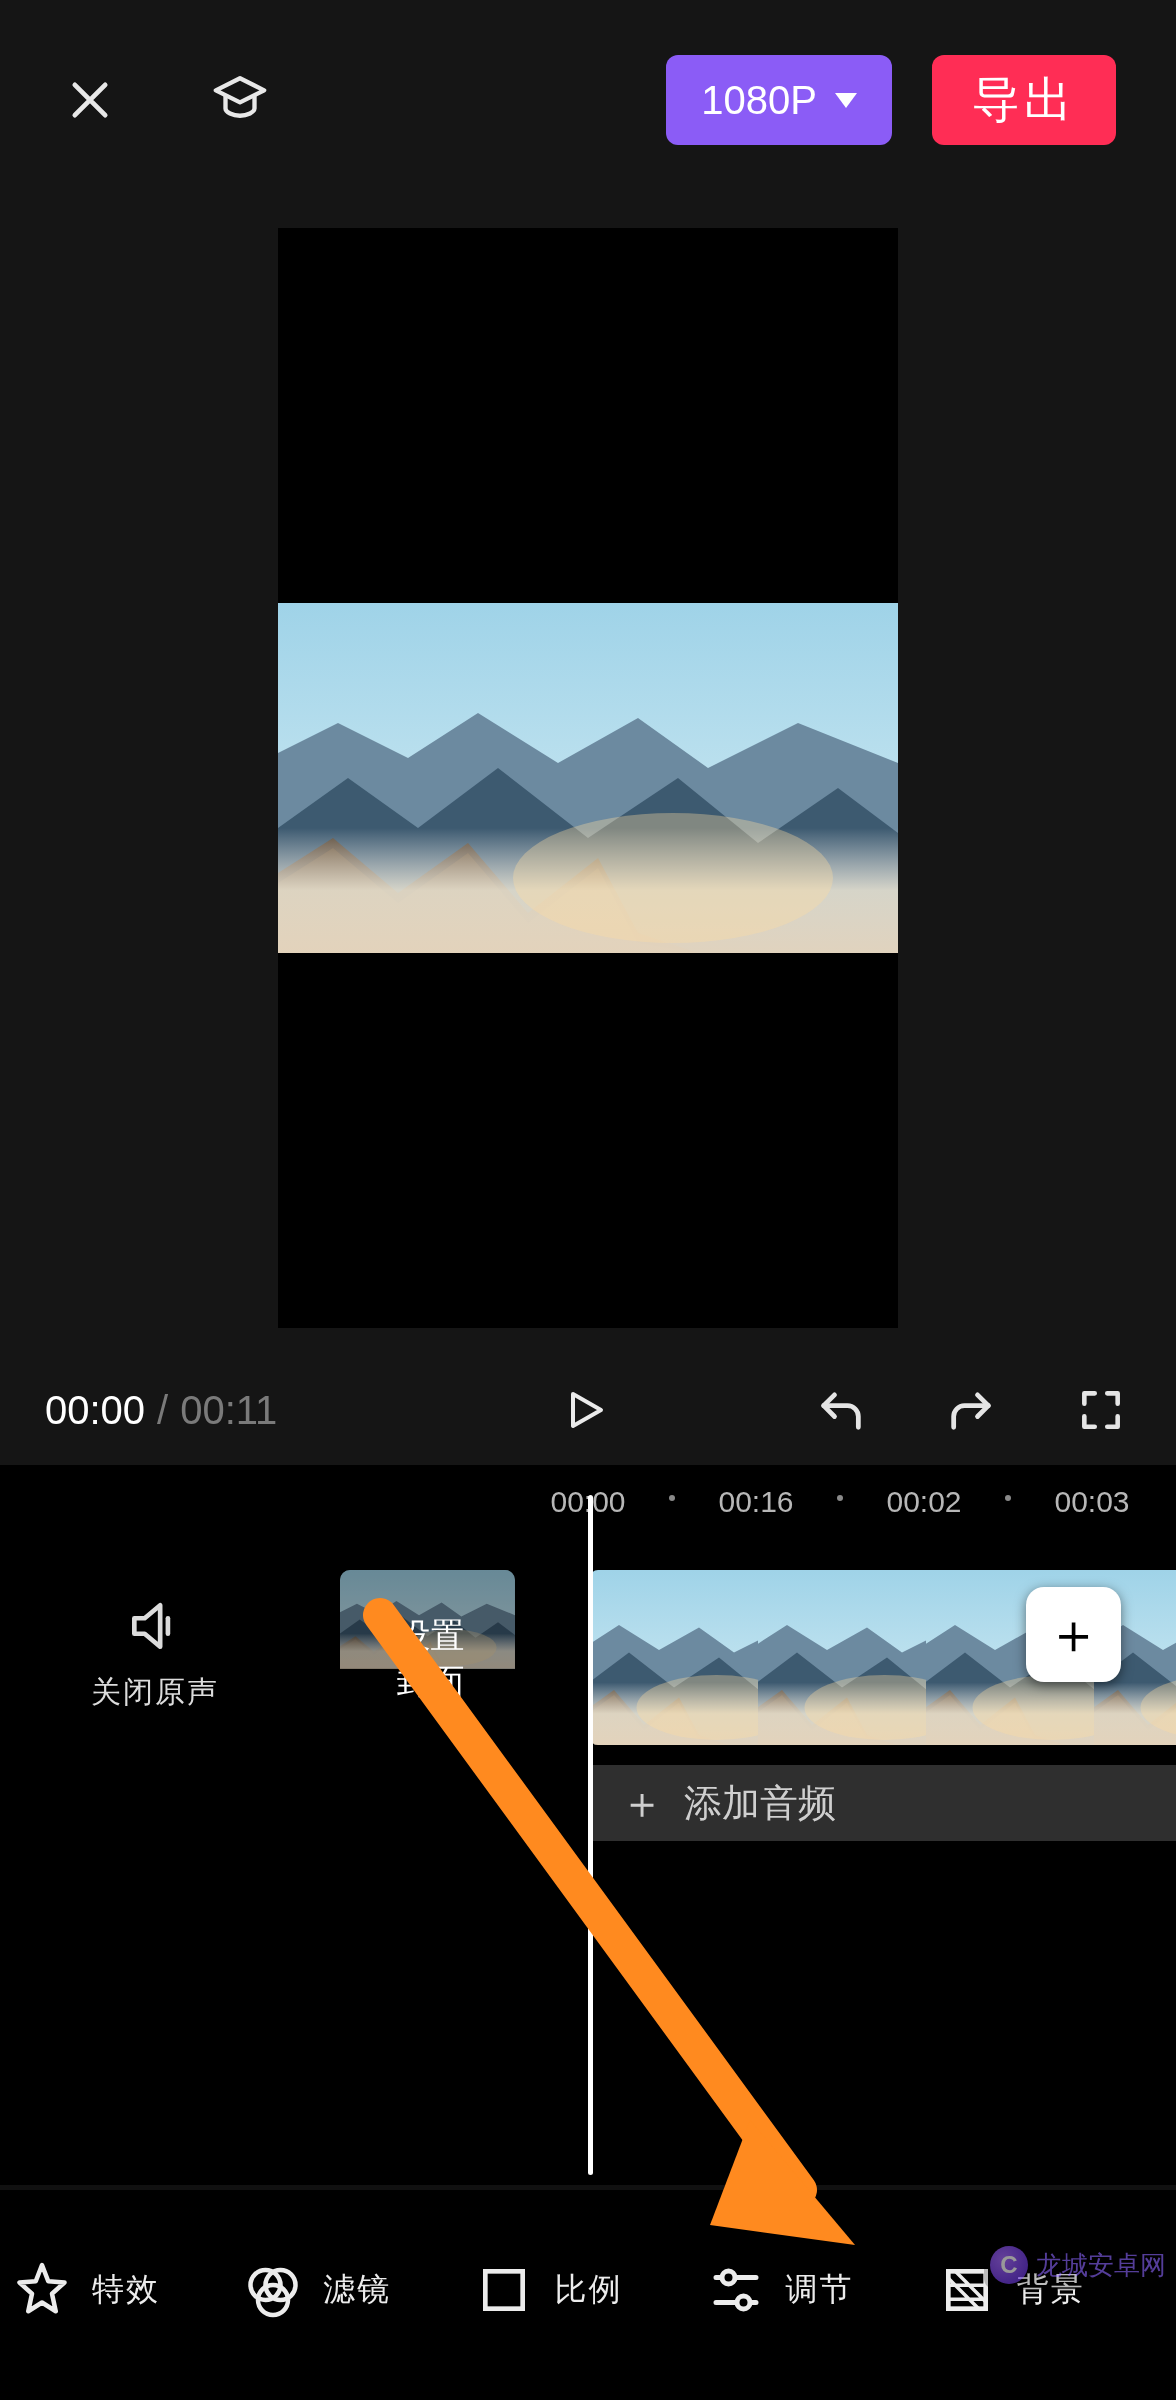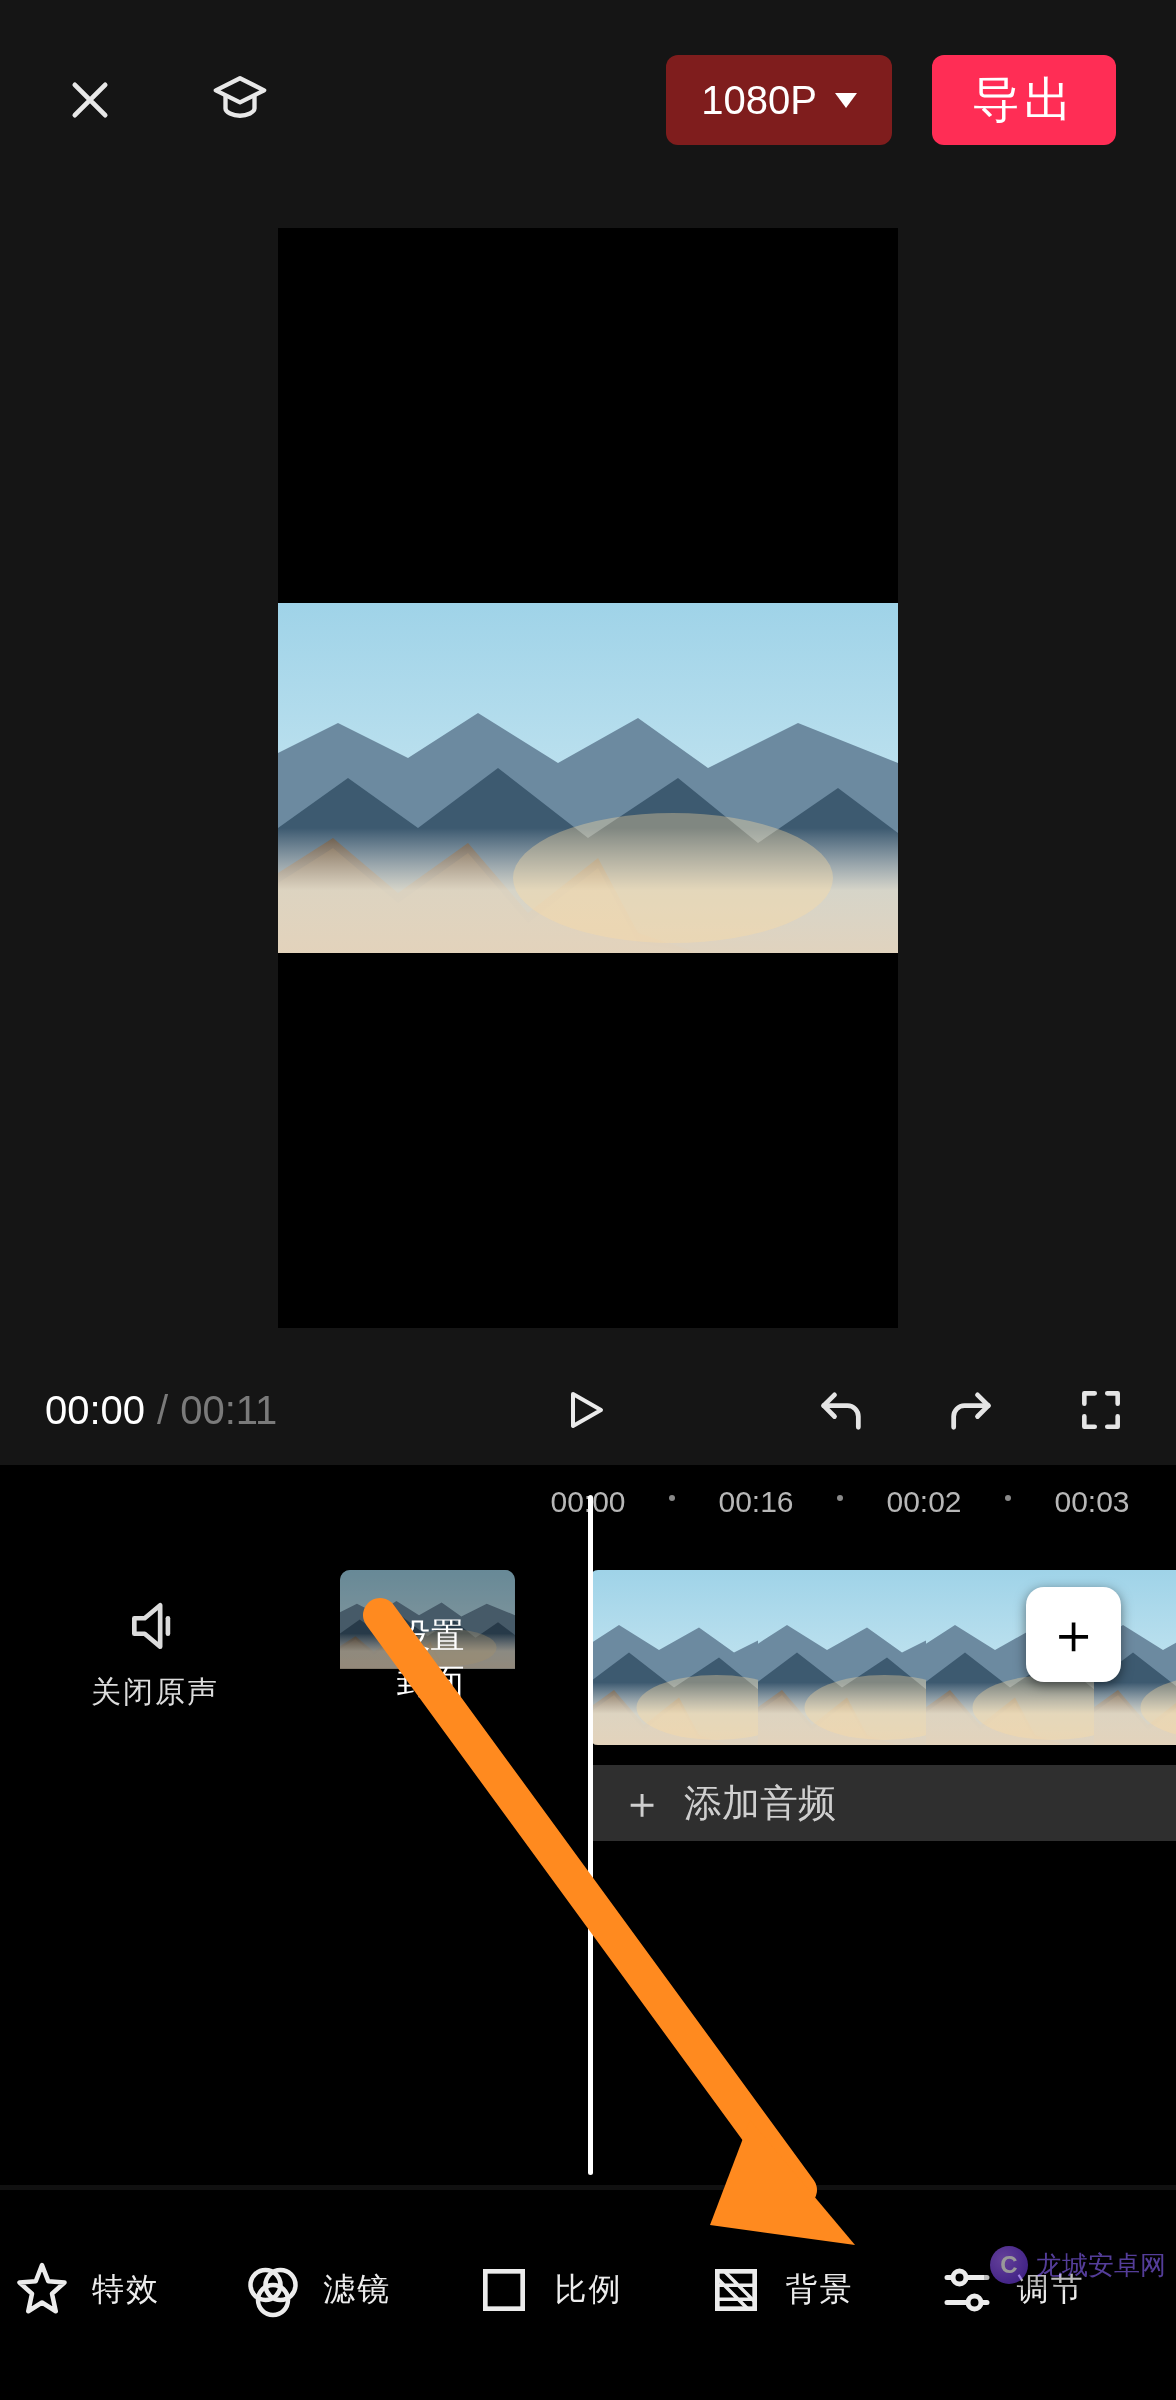--- a/index.html
+++ b/index.html
@@ -23,21 +23,21 @@
   }
   .hdr-left { display: flex; align-items: center; gap: 90px; }
   .hdr-spacer { flex: 1; }
   .hdr-right { display: flex; align-items: center; gap: 40px; }
 
   .icon-btn { width: 60px; height: 60px; display: flex; align-items: center; justify-content: center; color: #eaeaea; }
 
   .res-btn {
     height: 90px;
     padding: 0 35px;
-    background: #7f1d1d;
+    background: #8b5cf6;
     border-radius: 12px;
     display: flex; align-items: center; gap: 18px;
     font-size: 40px; font-weight: 500; color: #fff;
   }
   .caret-down { width:0;height:0;border-left:11px solid transparent;border-right:11px solid transparent;border-top:15px solid #fff; }
 
   .export-btn {
     height: 90px;
     padding: 0 40px;
     background: #ff2d55;
@@ -386,37 +386,37 @@
     <div class="tool-icon">
       <svg width="56" height="56" viewBox="0 0 24 24">
           <rect x="4" y="4" width="16" height="16" fill="none" stroke="#ececec" stroke-width="2"></rect>
         </svg>
     </div>
     <span class="tool-label">比例</span>
   </div>
 
   <div class="tool">
     <div class="tool-icon">
-      <svg width="56" height="56" viewBox="0 0 24 24">
-        <rect x="4" y="4" width="16" height="16" fill="none" stroke="#ececec" stroke-width="2"></rect>
-        <path d="M4 10 L20 10 M4 16 L20 16 M7 4 L20 17 M4 7 L17 20" stroke="#ececec" stroke-width="1.5"></path>
-      </svg>
-    </div>
-    <span class="tool-label">背景</span>
-  </div>
-
-  <div class="tool">
-    <div class="tool-icon">
       <svg width="60" height="60" viewBox="0 0 24 24">
         <path d="M4 7 H20 M4 17 H20" stroke="#ececec" stroke-width="2" stroke-linecap="round"></path>
         <circle cx="9" cy="7" r="2.6" fill="#000" stroke="#ececec" stroke-width="2"></circle>
         <circle cx="15" cy="17" r="2.6" fill="#000" stroke="#ececec" stroke-width="2"></circle>
       </svg>
     </div>
     <span class="tool-label">调节</span>
   </div>
 
+  <div class="tool">
+    <div class="tool-icon">
+      <svg width="56" height="56" viewBox="0 0 24 24">
+        <rect x="4" y="4" width="16" height="16" fill="none" stroke="#ececec" stroke-width="2"></rect>
+        <path d="M4 10 L20 10 M4 16 L20 16 M7 4 L20 17 M4 7 L17 20" stroke="#ececec" stroke-width="1.5"></path>
+      </svg>
+    </div>
+    <span class="tool-label">背景</span>
+  </div>
+
 </div>
 
 <div class="watermark">
   <div class="wm-circle">C</div>
   <span>龙城安卓网</span>
 </div>
 
 </body></html>

